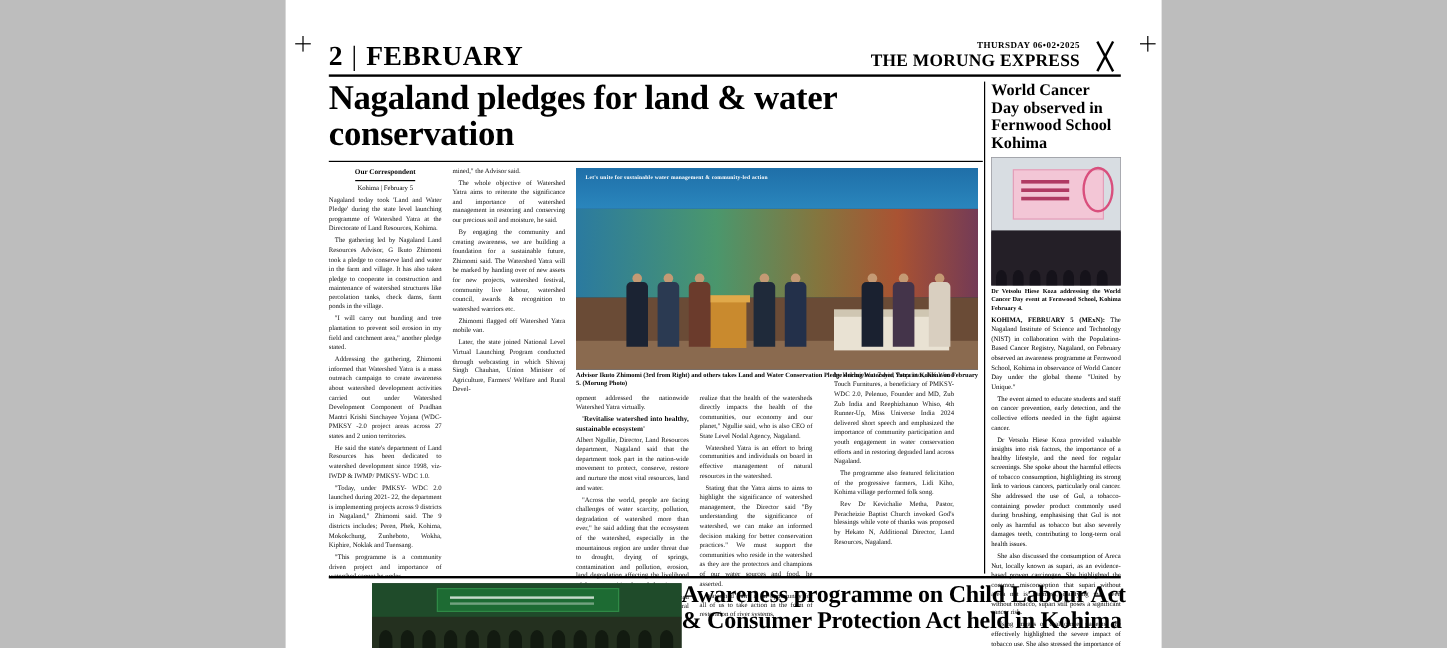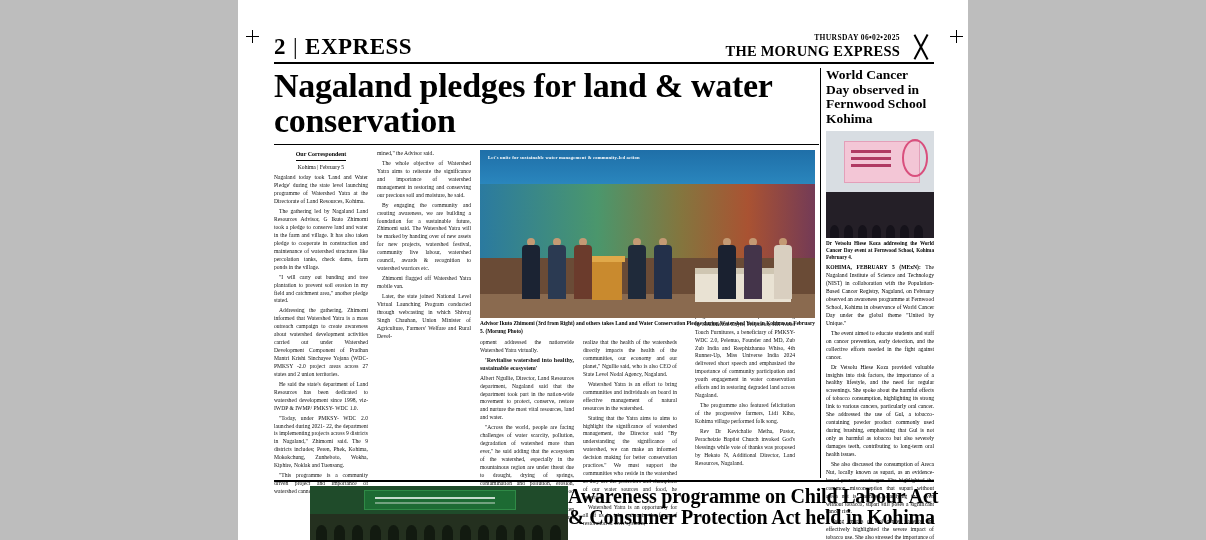--- a/index.html
+++ b/index.html
@@ -41,21 +41,21 @@
     content:"";position:absolute;left:12px;top:-1px;width:2.4px;height:28px;background:#000;
   }
   .logo-x:before{transform:rotate(28deg);}
   .logo-x:after{transform:rotate(-28deg);}
   .rule{position:absolute;background:#000;}
 
   
   .content{position:absolute;left:36px;top:68px;width:660px;}
 
   .headline{
-    font-size:34px;font-weight:bold;line-height:1.03;
+    font-size:29px;font-weight:bold;line-height:1.03;
     letter-spacing:-.3px;color:#000;margin:0 0 6px 0;
     width:545px;
   }
 
   .cols{display:flex;gap:9px;}
   .col-narrow{width:94px;}
   .col-text{
     font-size:5.6px;line-height:1.42;text-align:justify;color:#111;
     hyphens:auto;
   }
@@ -150,21 +150,21 @@
 
 <div class="page">
 
   <div class="cross" style="left:8px;top:30px;"></div>
   <div class="cross" style="left:712px;top:30px;"></div>
 
   <div class="masthead">
     <div class="folio">
       <span>2</span>
       <span class="bar">|</span>
-      <span>EXPRESS</span>
+      <span>FEBRUARY</span>
     </div>
     <div class="mast-right">
       <div class="mast-right-txt">
         <div class="mast-date">THURSDAY 06•02•2025</div>
         <div class="mast-title">THE MORUNG EXPRESS</div>
       </div>
       <div class="logo-x"></div>
     </div>
   </div>
   <div class="rule" style="left:36px;top:62px;width:660px;height:2px;"></div>

